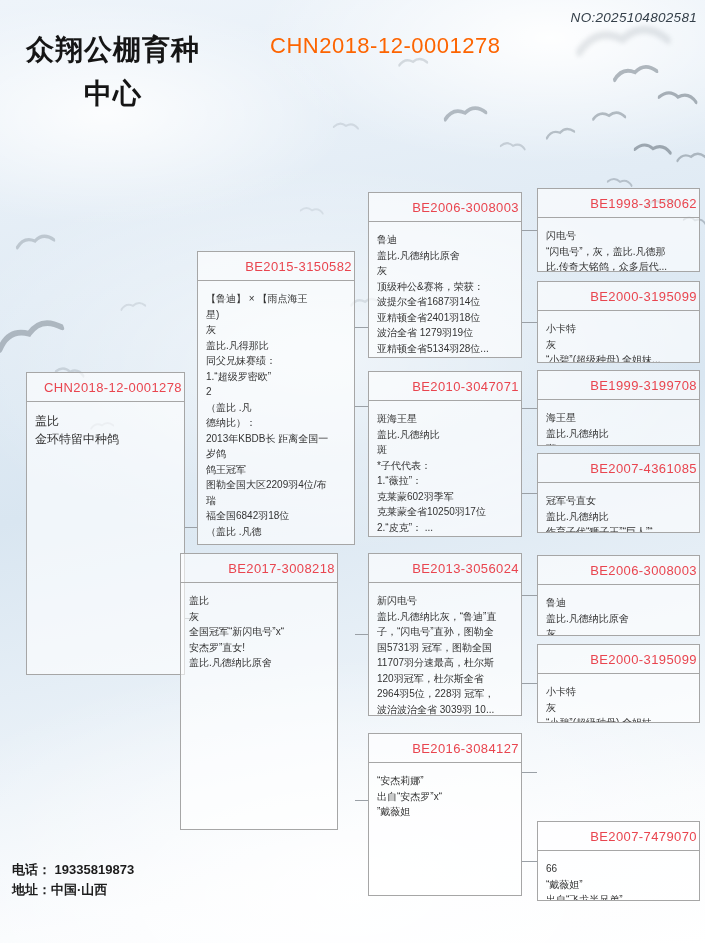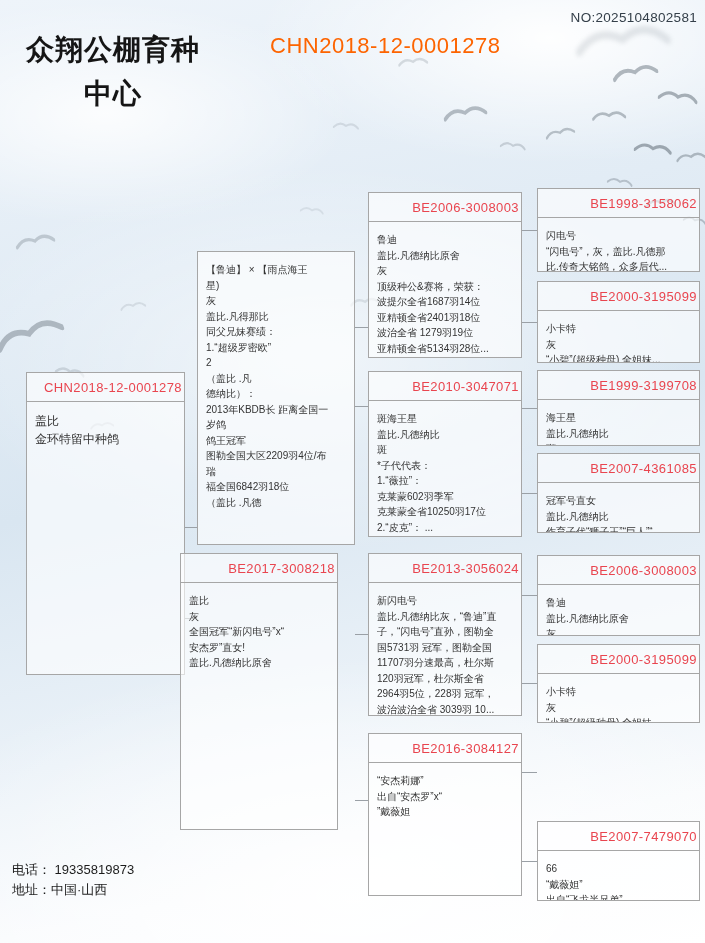--- a/index.html
+++ b/index.html
@@ -23,23 +23,23 @@
   .box-body{font-size:10px;line-height:15.5px;color:#333;
             padding:10px 3px 4px 8px;white-space:pre-line;word-break:break-all;overflow:hidden;}
   .box-body.lg{font-size:12px;line-height:18px;}
   .connector{position:absolute;z-index:2;border-top:1px solid #9aa0a6;height:0;}
   #main-title{position:absolute;left:10px;top:28px;width:186px;z-index:4;
               font-size:28px;line-height:44px;font-weight:bold;color:#151515;
               text-align:center;letter-spacing:1px;margin-left:10px;}
   #main-ring{position:absolute;left:270px;top:33px;z-index:4;
              font-size:22px;color:#fd6400;letter-spacing:.5px;}
   #serial-no{position:absolute;right:8px;top:10px;z-index:4;
-             font-size:13.5px;color:#35404a;letter-spacing:.3px;}
+             font-size:13.5px;font-style:italic;color:#35404a;letter-spacing:.3px;}
   #footer{position:absolute;left:12px;top:860px;z-index:4;font-size:13px;
-          font-weight:normal;color:#1c1c1c;line-height:20px;}
+          font-weight:bold;color:#1c1c1c;line-height:20px;}
 </style>
 </head>
 <body>
 
 <div id="stage">
 
   <svg class="bird blur" style="left:575px;top:18px;width:95px;opacity:.18;transform:rotate(-8deg)" viewBox="0 0 40 18">
       <path d="M1 12 Q10 2 20 9 Q30 2 39 12"></path>
     </svg>
   <svg class="bird" style="left:612px;top:62px;width:46px;opacity:.55;transform:rotate(-12deg)" viewBox="0 0 40 18">
@@ -122,20 +122,21 @@
   <div class="connector" style="left:522px;top:772px;width:15px"></div>
   <div class="connector" style="left:522px;top:861px;width:15px"></div>
 
   <div class="box" style="left:26px;top:372px;width:159px;height:303px">
     <div class="box-ring">CHN2018-12-0001278</div>
     <div class="box-body lg">盖比
 金环特留中种鸽</div>
   </div>
 
   <div class="box" style="left:197px;top:251px;width:158px;height:294px">
+    <div class="box-ring">BE2015-3150582</div>
     <div class="box-body">【鲁迪】 × 【雨点海王
 星)
 灰
 盖比.凡得那比
 同父兄妹赛绩：
 1.“超级罗密欧”
 2
 （盖比 .凡
 德纳比）：
 2013年KBDB长 距离全国一

